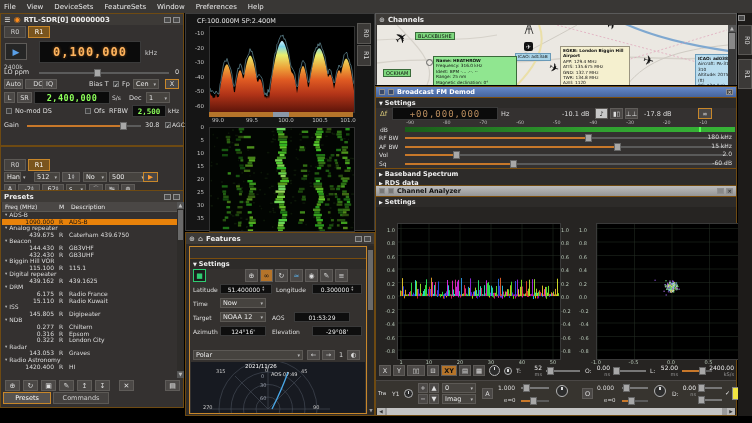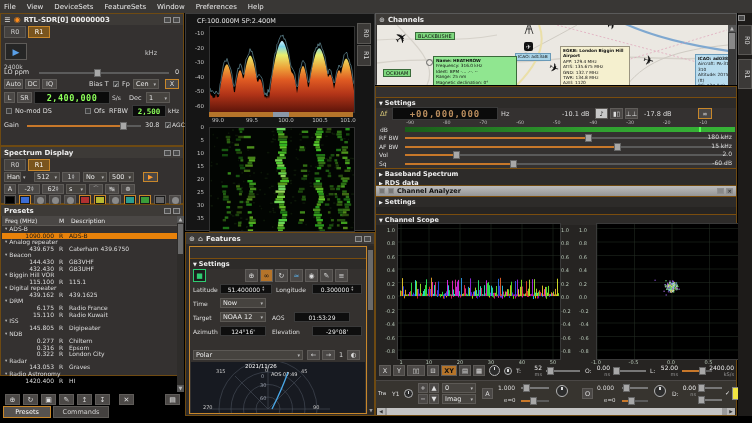--- a/index.html
+++ b/index.html
@@ -72,30 +72,33 @@
       </span>
   </div>
   <div class="tab" style="left:3px;top:12px;width:22px">R0</div>
   <div class="tab act" style="left:27px;top:12px;width:22px">R1</div>
 
   <div class="btn" style="left:4px;top:29px;width:22px;height:17px;background:#262626">
     <span style="color:#5aa0e8;font-size:9px">▶</span>
   </div>
   <div class="lab" style="left:3px;top:49px;font-size:6px;color:#ccc">2400k</div>
 
+  <div class="lcdbox" style="left:38px;top:27px;width:102px;height:22px">
+    <span style="font-size:12px;font-weight:bold;color:#ffb45e;letter-spacing:1px;text-shadow:0 0 3px rgba(255,150,40,.55)">0,100,000</span>
+  </div>
   <div class="lab" style="left:144px;top:35px;color:#ccc">kHz</div>
 
   <div class="lab" style="left:3px;top:54px">LO ppm</div>
   <div class="sl" style="left:38px;top:58px;width:130px">
     <div class="sl-h" style="left:45%"></div>
   </div>
   <div class="lab" style="left:174px;top:54px">0</div>
 
   <div class="btn" style="left:3px;top:65px;width:19px;height:10px">Auto</div>
-  <div class="btn" style="left:24px;top:65px;width:15px;height:10px">DC</div>
+  <div class="btn" style="left:24px;top:65px;width:26px;height:10px">DC</div>
   <div class="btn" style="left:41px;top:65px;width:15px;height:10px">IQ</div>
   <div class="lab" style="left:88px;top:66px">Bias T</div>
   <div class="cb" style="left:112px;top:67px">✓</div>
   <div class="lab" style="left:121px;top:66px">Fp</div>
   <div class="dd" style="left:132px;top:65px;width:26px;height:10px">
       <span>Cen</span>
     </div>
   <div class="btn ob" style="left:164px;top:65px;width:14px;height:10px">X</div>
 
   <div class="btn" style="left:3px;top:78px;width:11px;height:11px">L</div>
@@ -123,44 +126,37 @@
   <div class="sl" style="left:26px;top:111px;width:114px">
     <div class="sl-f" style="width:85%"></div>
       <div class="sl-h" style="left:85%"></div>
   </div>
   <div class="lab" style="left:144px;top:107px">30.8</div>
   <div class="cb" style="left:164px;top:108px">✓</div>
   <div class="lab" style="left:171px;top:107px;font-size:6px">AGC</div>
 </div>
 
 <div class="win" style="left:0;top:146px;width:184px;height:58px">
-  <div class="wt">
-    <span>Spectrum Display</span>
-    <span class="wcg">
-        <span class="wc"></span>
-        <span class="wc"></span>
-      </span>
-  </div>
   <div class="tab" style="left:3px;top:12px;width:22px">R0</div>
   <div class="tab act" style="left:27px;top:12px;width:22px">R1</div>
 
   <div class="dd" style="left:3px;top:25px;width:17px;height:10px">
       <span>Han</span>
     </div>
   <div class="dd" style="left:33px;top:25px;width:26px;height:10px">
       <span>512</span>
     </div>
   <div class="btn" style="left:61px;top:25px;width:18px;height:10px">
     <span>1</span>
       <span class="spin">▲<br>▼</span>
   </div>
   <div class="dd" style="left:82px;top:25px;width:24px;height:10px">
       <span>No</span>
     </div>
-  <div class="dd" style="left:108px;top:25px;width:25px;height:10px">
+  <div class="dd" style="left:108px;top:25px;width:38px;height:10px">
       <span>500</span>
     </div>
   <div class="btn ob" style="left:142px;top:25px;width:15px;height:10px">
       <span style="color:#ff9b2f">▶</span>
     </div>
 
   <div class="btn" style="left:3px;top:37px;width:12px;height:10px">A</div>
   <div class="btn" style="left:17px;top:37px;width:22px;height:10px">
     <span>-2</span>
       <span class="spin">▲<br>▼</span>
@@ -209,21 +205,21 @@
       </div>
       <div class="swb" style="left: 150px; top: 0px; background: rgb(26, 26, 26);">
         <div style="width: 8px; height: 6px; background: rgb(102, 102, 102);"></div>
       </div>
       <div class="swb" style="left: 165px; top: 0px; background: rgb(75, 72, 70);">
         <div style="width: 7px; height: 7px; border-radius: 50%; background: rgb(138, 138, 138);"></div>
       </div>
     </div>
 </div>
 
-<div class="win" style="left:0;top:204px;width:184px;height:172px">
+<div class="win" style="left:0;top:190px;width:184px;height:218px">
   <div class="wt">
     <span>Presets</span>
     <span class="wcg">
         <span class="wc"></span>
         <span class="wc"></span>
       </span>
   </div>
   <div class="abs" style="left:1px;top:11px;width:175px;height:9px;background:#4a4745;border-bottom:1px solid #5c5955;display:flex;font-size:6px;color:#e8e8e8;align-items:center">
     <span style="width:54px;padding-left:3px">Freq (MHz)</span>
     <span style="width:12px">M</span>
@@ -910,25 +906,33 @@
         <div>GS: 137 (kn)</div>
       </div>
     </div>
   <div class="abs" style="left:352px;top:11px;width:8px;height:60px;background:#3a3a3a">
     <div style="width:8px;height:7px;background:#555;color:#bbb;font-size:5px;text-align:center;line-height:7px">▲</div>
     <div style="width:6px;height:16px;background:#888;margin:1px"></div>
   </div>
 </div>
 
 <div class="win" style="left:375px;top:86px;width:362px;height:99px;border-color:#6e4a12">
+  <div class="abs" style="left:0;top:0;right:0;height:10px;background:linear-gradient(#6488c8,#46649c);display:flex;align-items:center;gap:3px;padding:0 3px;box-sizing:border-box">
+    <span class="wc" style="width:6px;height:6px;background:#3a4a6a"></span>
+    <span class="wc" style="width:6px;height:6px;background:#3a4a6a"></span>
+    <span style="font-size:6.5px;font-weight:bold;color:#fff">Broadcast FM Demod</span>
+    <span class="wcg">
+        <span class="wc" style="text-align:center;font-size:5px;line-height:5px;color:#ddd">✕</span>
+      </span>
+  </div>
   <div class="sech open" style="top:10px"><span>Settings</span></div>
 
   <div class="lab" style="left:4px;top:23px;color:#d8c878;font-size:7px">Δf</div>
   <div class="lcdbox" style="left:16px;top:20px;width:106px;height:13px">
-    <span style="font-size:9px;font-weight:bold;color:#b98d5e;letter-spacing:1px">+00,000,000</span>
+    <span style="font-size:9px;font-weight:normal;color:#b98d5e;letter-spacing:1px">+00,000,000</span>
   </div>
   <div class="lab" style="left:125px;top:23px">Hz</div>
   <div class="lab" style="left:186px;top:23px;font-size:6.5px">-10.1 dB</div>
   <div class="btn" style="left:219px;top:21px;width:13px;height:11px;background:#c8c8c8;color:#222">♪</div>
   <div class="btn" style="left:234px;top:21px;width:13px;height:11px">▮▯</div>
   <div class="btn" style="left:249px;top:21px;width:13px;height:11px">⊥⊥</div>
   <div class="lab" style="left:268px;top:23px;font-size:6.5px">-17.8 dB</div>
   <div class="btn ob" style="left:322px;top:21px;width:14px;height:11px">∞</div>
 
   <div class="lab" style="left:4px;top:39px;font-size:6px">dB</div>
@@ -983,21 +987,20 @@
   <div class="abs" style="left:0;top:0;right:0;height:10px;background:linear-gradient(#bcbcbc,#959595);display:flex;align-items:center;gap:3px;padding:0 3px;box-sizing:border-box">
     <span class="wc" style="width:6px;height:6px;background:#777"></span>
     <span class="wc" style="width:6px;height:6px;background:#777"></span>
     <span style="font-size:6.5px;font-weight:bold;color:#111">Channel Analyzer</span>
     <span class="wcg">
         <span class="wc" style="background:#888"></span>
         <span class="wc" style="background:#888;text-align:center;font-size:5px;line-height:5px;color:#222">✕</span>
       </span>
   </div>
   <div class="sech closed" style="top:10px"><span>Settings</span></div>
-  <div class="sech open" style="top:28px"><span>Channel Scope</span></div>
 
   <div id="scope-left" class="abs" style="left:21px;top:37px;width:162px;height:135px;background:#000;border:1px solid #3a3a3a"><svg width="162" height="135">
         <line x1="0" y1="4.5" x2="162" y2="4.5" stroke="#273027" stroke-width="0.5"></line>
         <line x1="0" y1="18" x2="162" y2="18" stroke="#273027" stroke-width="0.5"></line>
         <line x1="0" y1="31.5" x2="162" y2="31.5" stroke="#273027" stroke-width="0.5"></line>
         <line x1="0" y1="45" x2="162" y2="45" stroke="#273027" stroke-width="0.5"></line>
         <line x1="0" y1="58.5" x2="162" y2="58.5" stroke="#273027" stroke-width="0.5"></line>
         <line x1="0" y1="72" x2="162" y2="72" stroke="#273027" stroke-width="0.5"></line>
         <line x1="0" y1="85.5" x2="162" y2="85.5" stroke="#273027" stroke-width="0.5"></line>
         <line x1="0" y1="99" x2="162" y2="99" stroke="#273027" stroke-width="0.5"></line>

